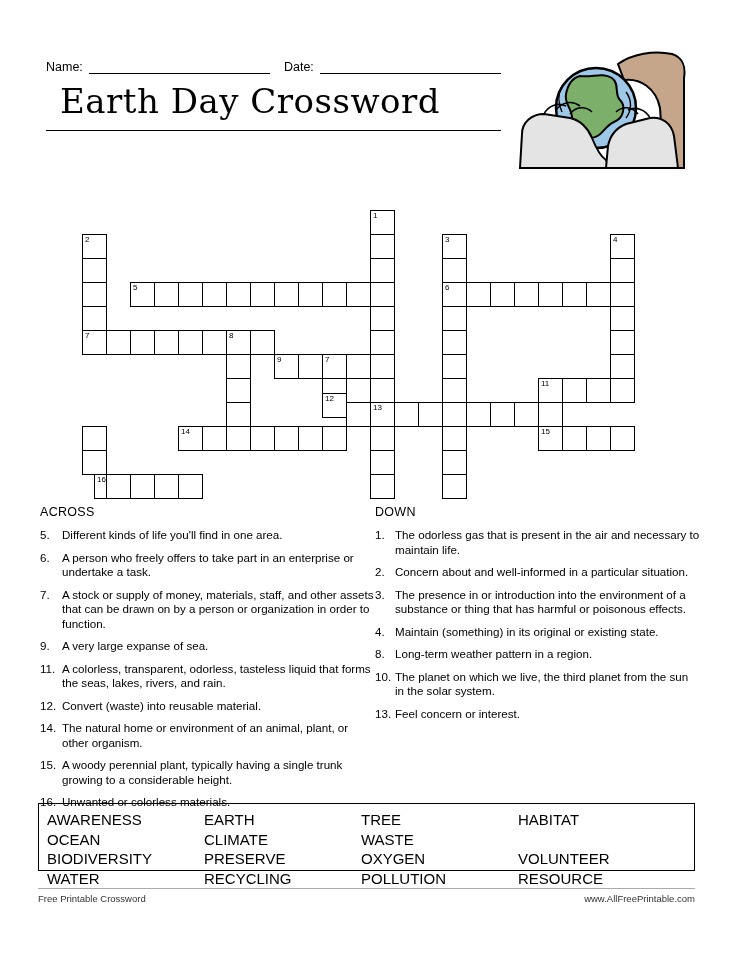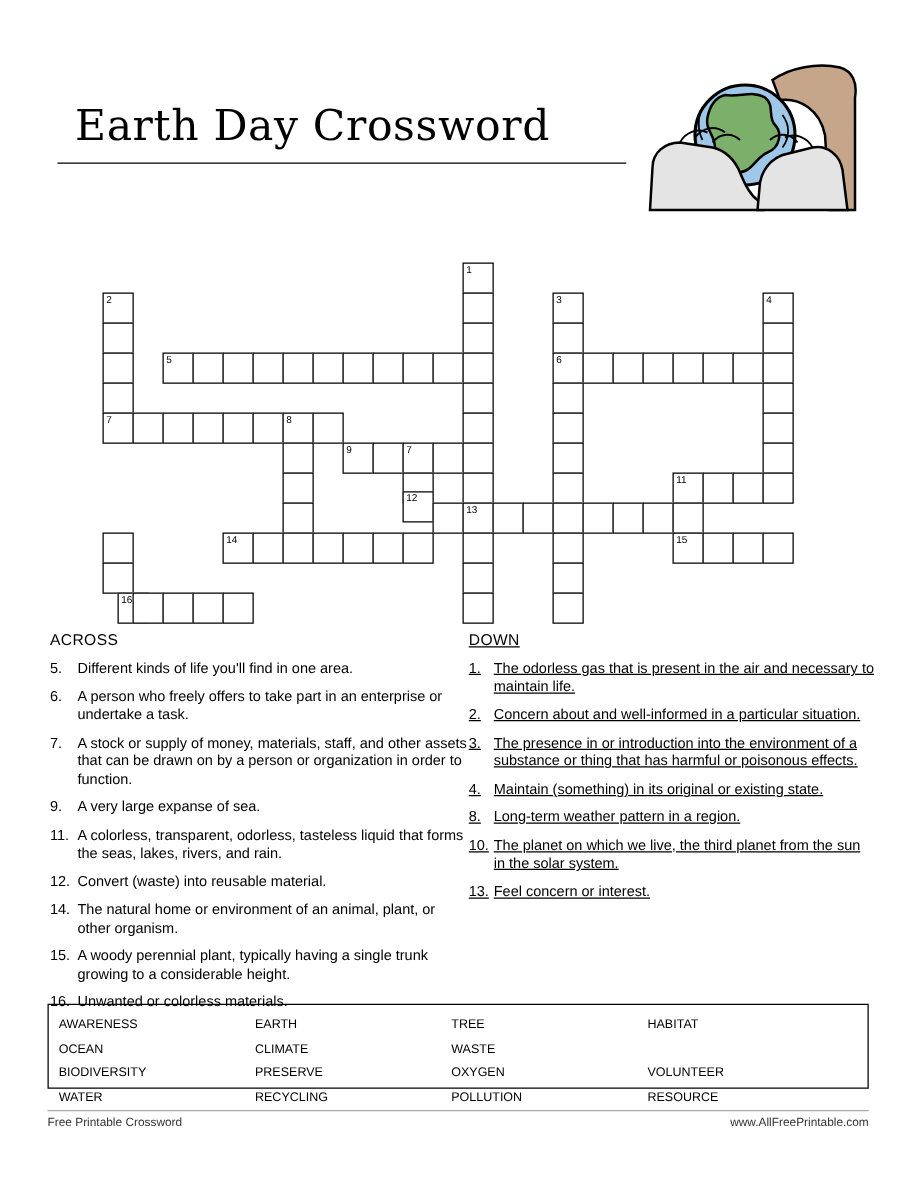--- a/index.html
+++ b/index.html
@@ -99,21 +99,21 @@
   
   .clues {
     position: absolute;
     left: 40px;
     top: 505px;
     width: 660px;
     display: flex;
     gap: 0px;
   }
   .clue-col { width: 335px; }
-  .clue-col.right { width: 325px; text-decoration: underline; }
+  .clue-col.right { width: 325px; }
   .clue-head {
     font-size: 12.5px;
     font-weight: normal;
     letter-spacing: 0.3px;
     margin-bottom: 9px;
   }
   .clue {
     display: flex;
     font-size: 11.6px;
     line-height: 14.5px;
@@ -135,21 +135,21 @@
     left: 38px;
     top: 803px;
     width: 657px;
     height: 68px;
     border: 1px solid #000;
     box-sizing: border-box;
     padding: 6px 0 0 0;
   }
   .wb-row {
     display: flex;
-    font-size: 10px;
+    font-size: 15px;
     line-height: 19.5px;
     padding-left: 8px;
   }
   .wb-cell { width: 157px; }
 
   
   .footer {
     position: absolute;
     left: 38px;
     top: 888px;
@@ -161,20 +161,26 @@
     font-size: 9.5px;
     color: #333;
   }
 </style>
 </head>
 <body>
 
 <div class="page">
 
   <div class="header">
+    <div class="name-date-row">
+      <span class="nd-label">Name:</span>
+      <span class="nd-line"></span>
+      <span class="nd-label">Date:</span>
+      <span class="nd-line last"></span>
+    </div>
     <div class="title-block">
       <div class="title">Earth Day Crossword</div>
     </div>
 
     <svg class="earth-art" viewBox="0 0 172 124">
 
       <path d="M104 16 C118 6, 140 2, 158 6 C168 9, 172 18, 170 30 L170 120 L150 120 L146 60 C142 40, 126 30, 110 32 Z" fill="#c6a68b" stroke="#000" stroke-width="2"></path>
 
       <circle cx="82" cy="60" r="40" fill="#9fc8e8" stroke="#000" stroke-width="2.5"></circle>
       <path d="M66 28 C78 30, 88 24, 98 30 C106 36, 100 46, 106 52 C112 58, 110 70, 100 74

